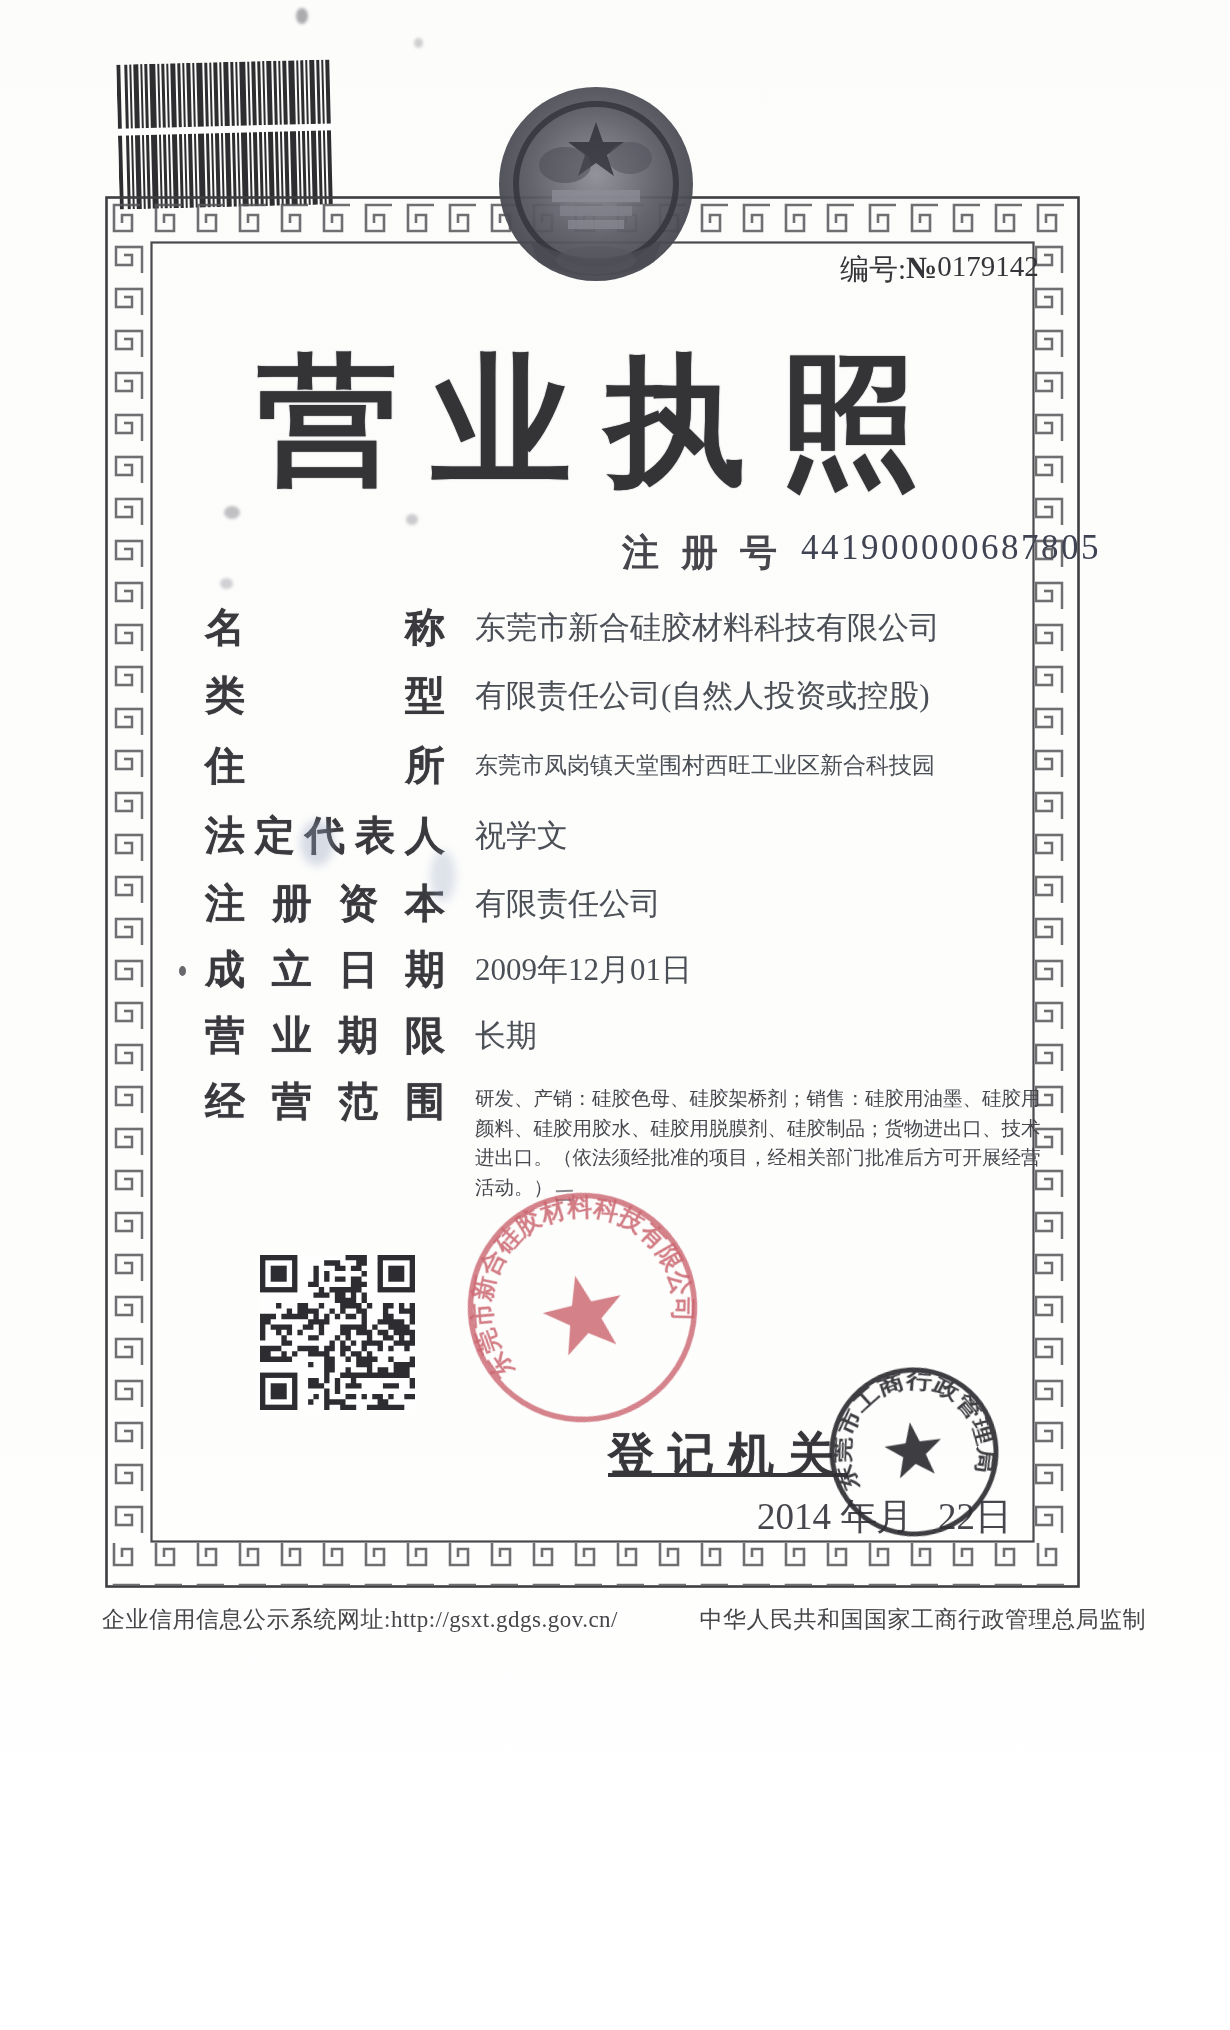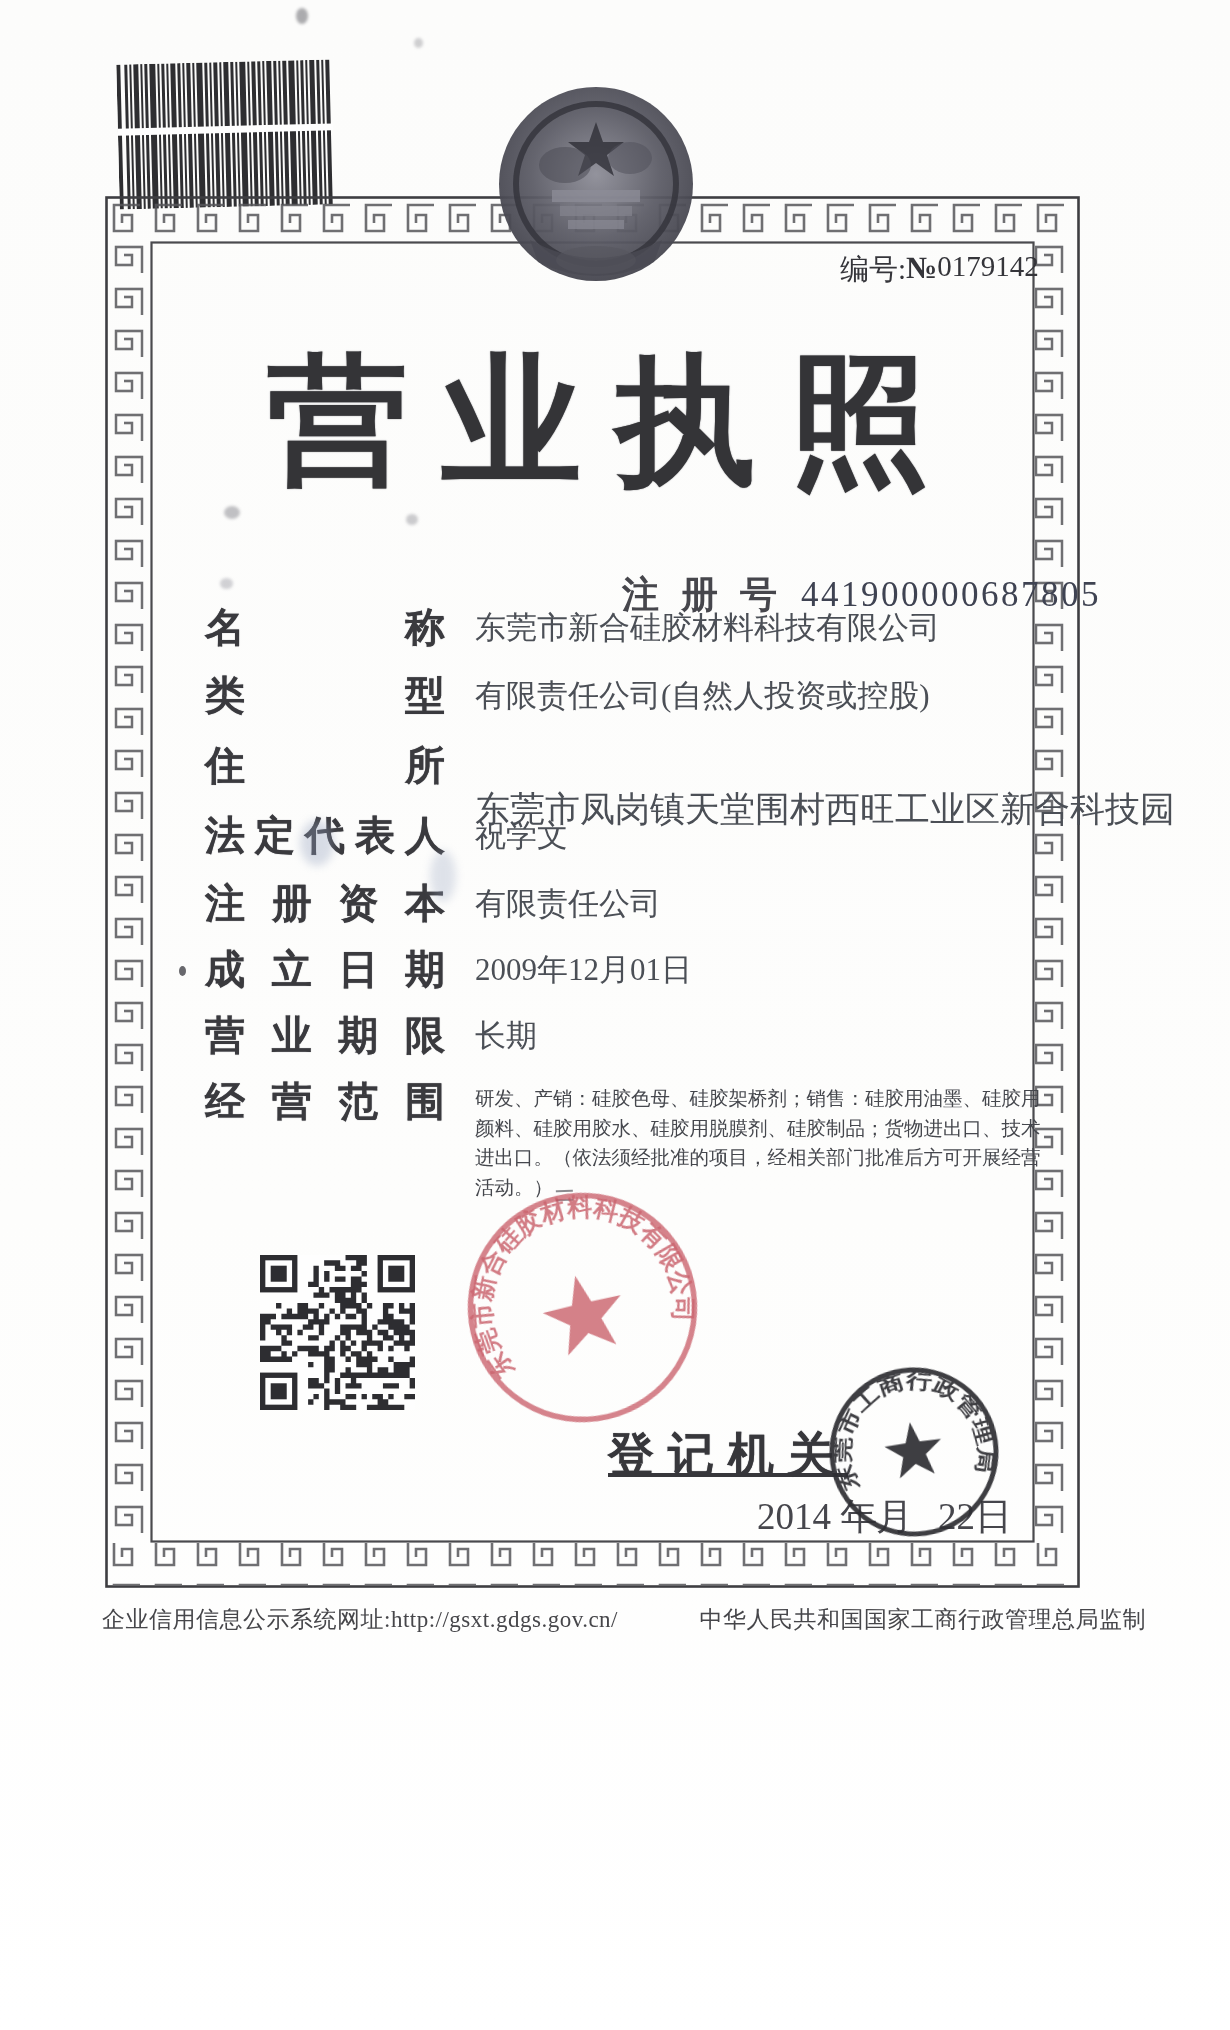--- a/index.html
+++ b/index.html
@@ -10,32 +10,32 @@
   #frame{left:105px;top:196px;}
   
   #barcode{left:118px;top:62px;transform:rotate(-1.4deg);opacity:.92;}
   
   #emblem{left:490px;top:80px;z-index:4;filter:blur(.6px);}
   
   .serial{left:840px;top:250px;font-size:29px;color:#35353a;display:flex;z-index:5;}
   .serial .no{font-weight:bold;font-size:31px;}
   
   .title{left:105px;top:352px;width:975px;text-align:center;font-size:140px;font-weight:bold;
-         letter-spacing:34px;padding-left:23px;line-height:1;color:#343437;z-index:5;
+         letter-spacing:34px;padding-left:13px;line-height:1;color:#343437;z-index:5;
          text-shadow:0 0 1.2px #55555a;}
   
-  .regrow{left:622px;top:528px;z-index:5;display:flex;align-items:center;margin-top:42px;}
+  .regrow{left:622px;top:528px;z-index:5;display:flex;align-items:flex-start;}
   .reglabel{font-size:37px;font-weight:600;letter-spacing:22px;color:#46464c;}
   .regnum{font-size:35px;color:#3f4352;letter-spacing:2.5px;margin-left:2px;}
   
   .frow{position:absolute;left:205px;height:50px;z-index:5;}
   .flabel{position:absolute;left:0;top:0;width:240px;font-size:40px;font-weight:bold;color:#3a3a3e;
           display:flex;justify-content:space-between;line-height:48px;text-shadow:0 0 .8px #5a5a60;}
   .fvalue{position:absolute;left:270px;top:0;font-size:31px;color:#4b4f56;line-height:48px;white-space:pre;}
-  .r-addr .fvalue{font-size:35px;margin-top:44px;}
+  .r-addr .fvalue{font-size:23px;}
   .r-scope .fvalue{font-size:19.5px;line-height:29.5px;top:6px;color:#45474d;}
   
   #qr{left:260px;top:1255px;z-index:5;opacity:.9;}
   
   #cseal{left:460px;top:1185px;z-index:7;transform:rotate(-13deg);filter:blur(.35px);opacity:.88;}
   
   .registrar{left:608px;top:1424px;font-size:46px;font-weight:bold;letter-spacing:14px;color:#37373b;z-index:5;
              text-shadow:0 0 .8px #55555a;text-decoration:underline;}
   .dateline{top:1492px;font-size:37px;color:#46464c;z-index:5;}
   

